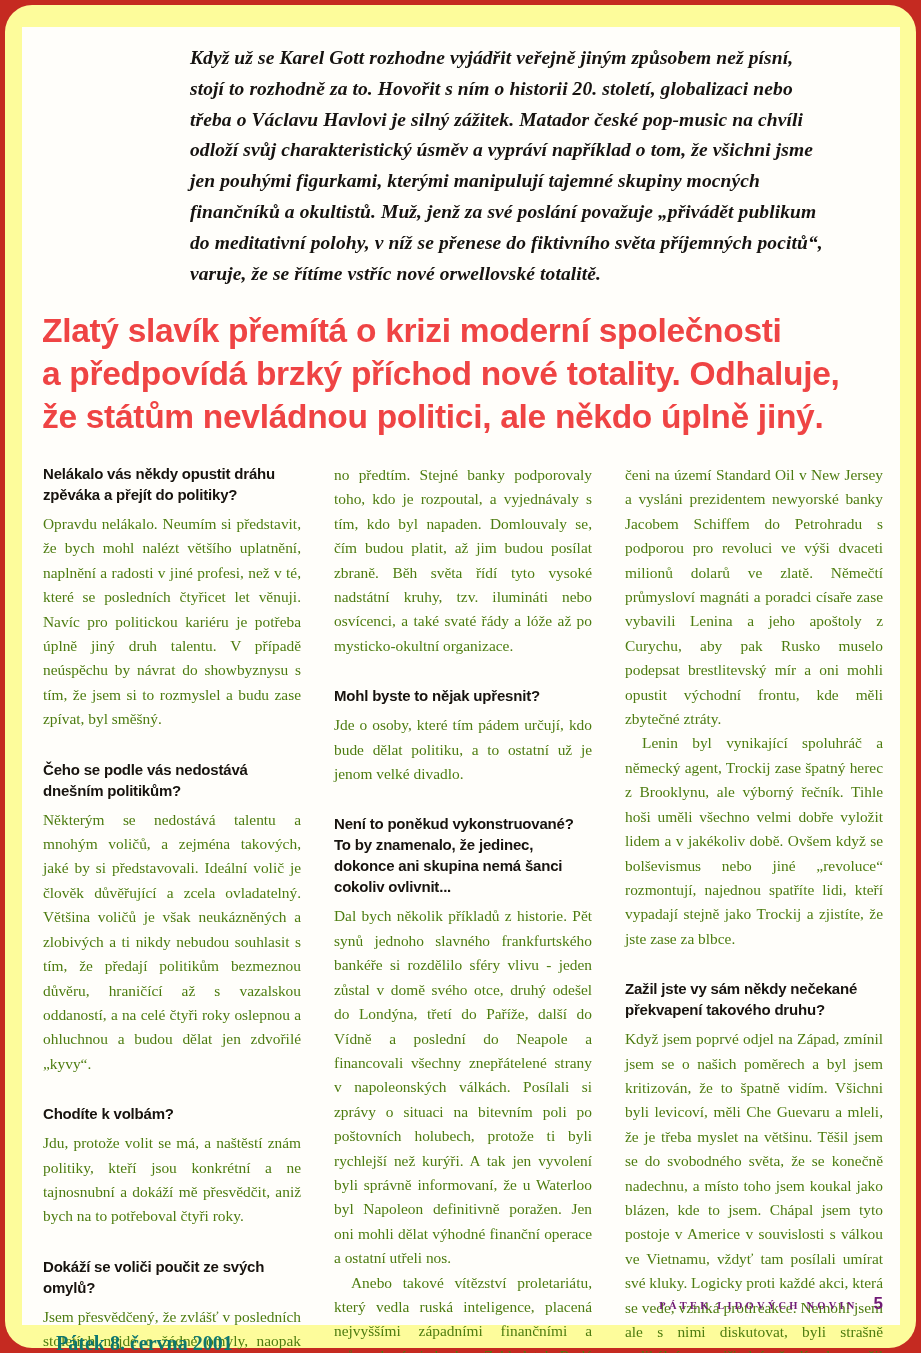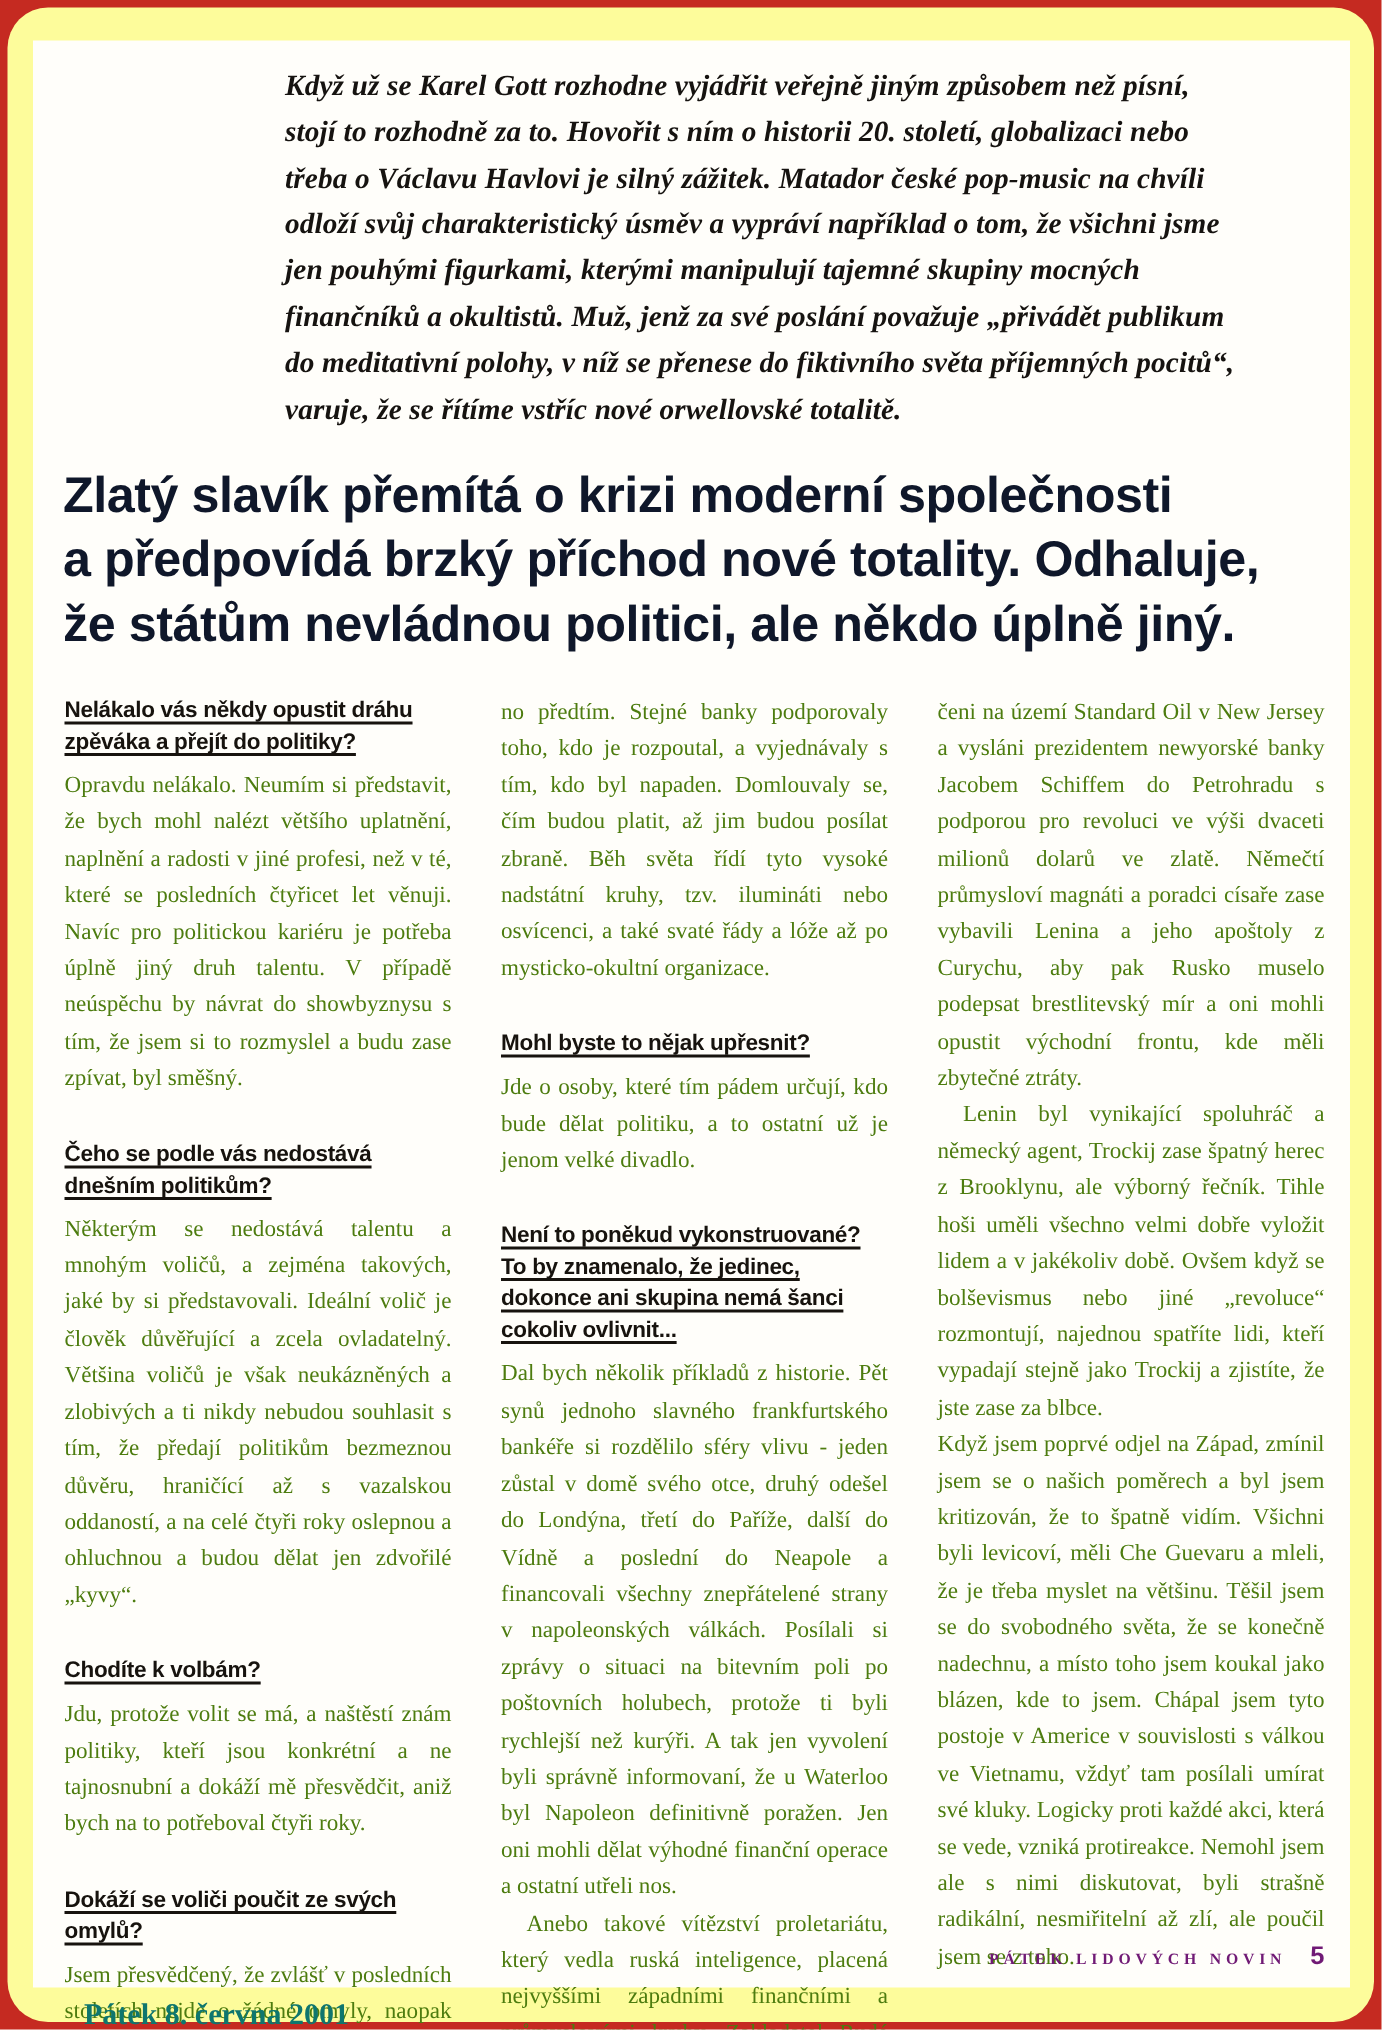--- a/index.html
+++ b/index.html
@@ -29,40 +29,39 @@
     letter-spacing:.1px;
   }
   
   .headline{
     position:absolute;left:20px;top:282px;width:850px;
     margin:0;
     font-family:"Liberation Sans", sans-serif;
     font-weight:bold;
     font-size:33.5px;
     line-height:43px;
-    color:#0f172a;
+    color:#ef4444;
     letter-spacing:-0.3px;
   }
   .headline span{display:block;}
   
   .cols{
     position:absolute;left:21px;top:436px;width:840px;height:820px;
     display:flex;
     gap:33px;
   }
   .col{width:258px;}
   .q{
     margin:27px 0 7px 0;
     font-family:"Liberation Sans", sans-serif;
     font-weight:bold;
     font-size:15px;
     line-height:21px;
     letter-spacing:-0.2px;
     color:#17130e;
-    text-decoration:underline;
     text-decoration-thickness:1.5px;
     text-underline-offset:3px;
   }
   .col > :first-child{margin-top:0;}
   .p{
     margin:0;
     font-size:15.4px;
     line-height:24.4px;
     text-align:justify;
     color:#4d7c0f;
@@ -121,20 +120,21 @@
         <h3 class="q">Mohl byste to nějak upřesnit?</h3>
         <p class="p">Jde o osoby, které tím pádem určují, kdo bude dělat politiku, a to ostatní už je jenom velké divadlo.</p>
         <h3 class="q">Není to poněkud vykonstruované? To by znamenalo, že jedinec, dokonce ani skupina nemá šanci cokoliv ovlivnit...</h3>
         <p class="p">Dal bych několik příkladů z historie. Pět synů jednoho slavného frankfurtského bankéře si rozdělilo sféry vlivu - jeden zůstal v domě svého otce, druhý odešel do Londýna, třetí do Paříže, další do Vídně a poslední do Neapole a financovali všechny znepřátelené strany v napoleonských válkách. Posílali si zprávy o situaci na bitevním poli po poštovních holubech, protože ti byli rychlejší než kurýři. A tak jen vyvolení byli správně informovaní, že u Waterloo byl Napoleon definitivně poražen. Jen oni mohli dělat výhodné finanční operace a ostatní utřeli nos.</p>
         <p class="p indent">Anebo takové vítězství proletariátu, který vedla ruská inteligence, placená nejvyššími západními finančními a průmyslovými kruhy. Zakladatel Rudé armády Lev Trockij a jeho soudruzi byli vycvi-</p>
       </div>
 
       <div class="col">
         <p class="p">čeni na území Standard Oil v New Jersey a vysláni prezidentem newyorské banky Jacobem Schiffem do Petrohradu s podporou pro revoluci ve výši dvaceti milionů dolarů ve zlatě. Němečtí průmysloví magnáti a poradci císaře zase vybavili Lenina a jeho apoštoly z Curychu, aby pak Rusko muselo podepsat brestlitevský mír a oni mohli opustit východní frontu, kde měli zbytečné ztráty.</p>
         <p class="p indent">Lenin byl vynikající spoluhráč a německý agent, Trockij zase špatný herec z Brooklynu, ale výborný řečník. Tihle hoši uměli všechno velmi dobře vyložit lidem a v jakékoliv době. Ovšem když se bolševismus nebo jiné „revoluce“ rozmontují, najednou spatříte lidi, kteří vypadají stejně jako Trockij a zjistíte, že jste zase za blbce.</p>
+        <h3 class="q">Zažil jste vy sám někdy nečekané překvapení takového druhu?</h3>
         <p class="p">Když jsem poprvé odjel na Západ, zmínil jsem se o našich poměrech a byl jsem kritizován, že to špatně vidím. Všichni byli levicoví, měli Che Guevaru a mleli, že je třeba myslet na většinu. Těšil jsem se do svobodného světa, že se konečně nadechnu, a místo toho jsem koukal jako blázen, kde to jsem. Chápal jsem tyto postoje v Americe v souvislosti s válkou ve Vietnamu, vždyť tam posílali umírat své kluky. Logicky proti každé akci, která se vede, vzniká protireakce. Nemohl jsem ale s nimi diskutovat, byli strašně radikální, nesmiřitelní až zlí, ale poučil jsem se z toho.</p>
       </div>
 
     </div>
 
     <div class="footer-date">Pátek 8. června 2001</div>
 
     <div class="footer-right">
       <span class="pub-name">PÁTEK LIDOVÝCH NOVIN</span>
       <span class="page-no">5</span>

